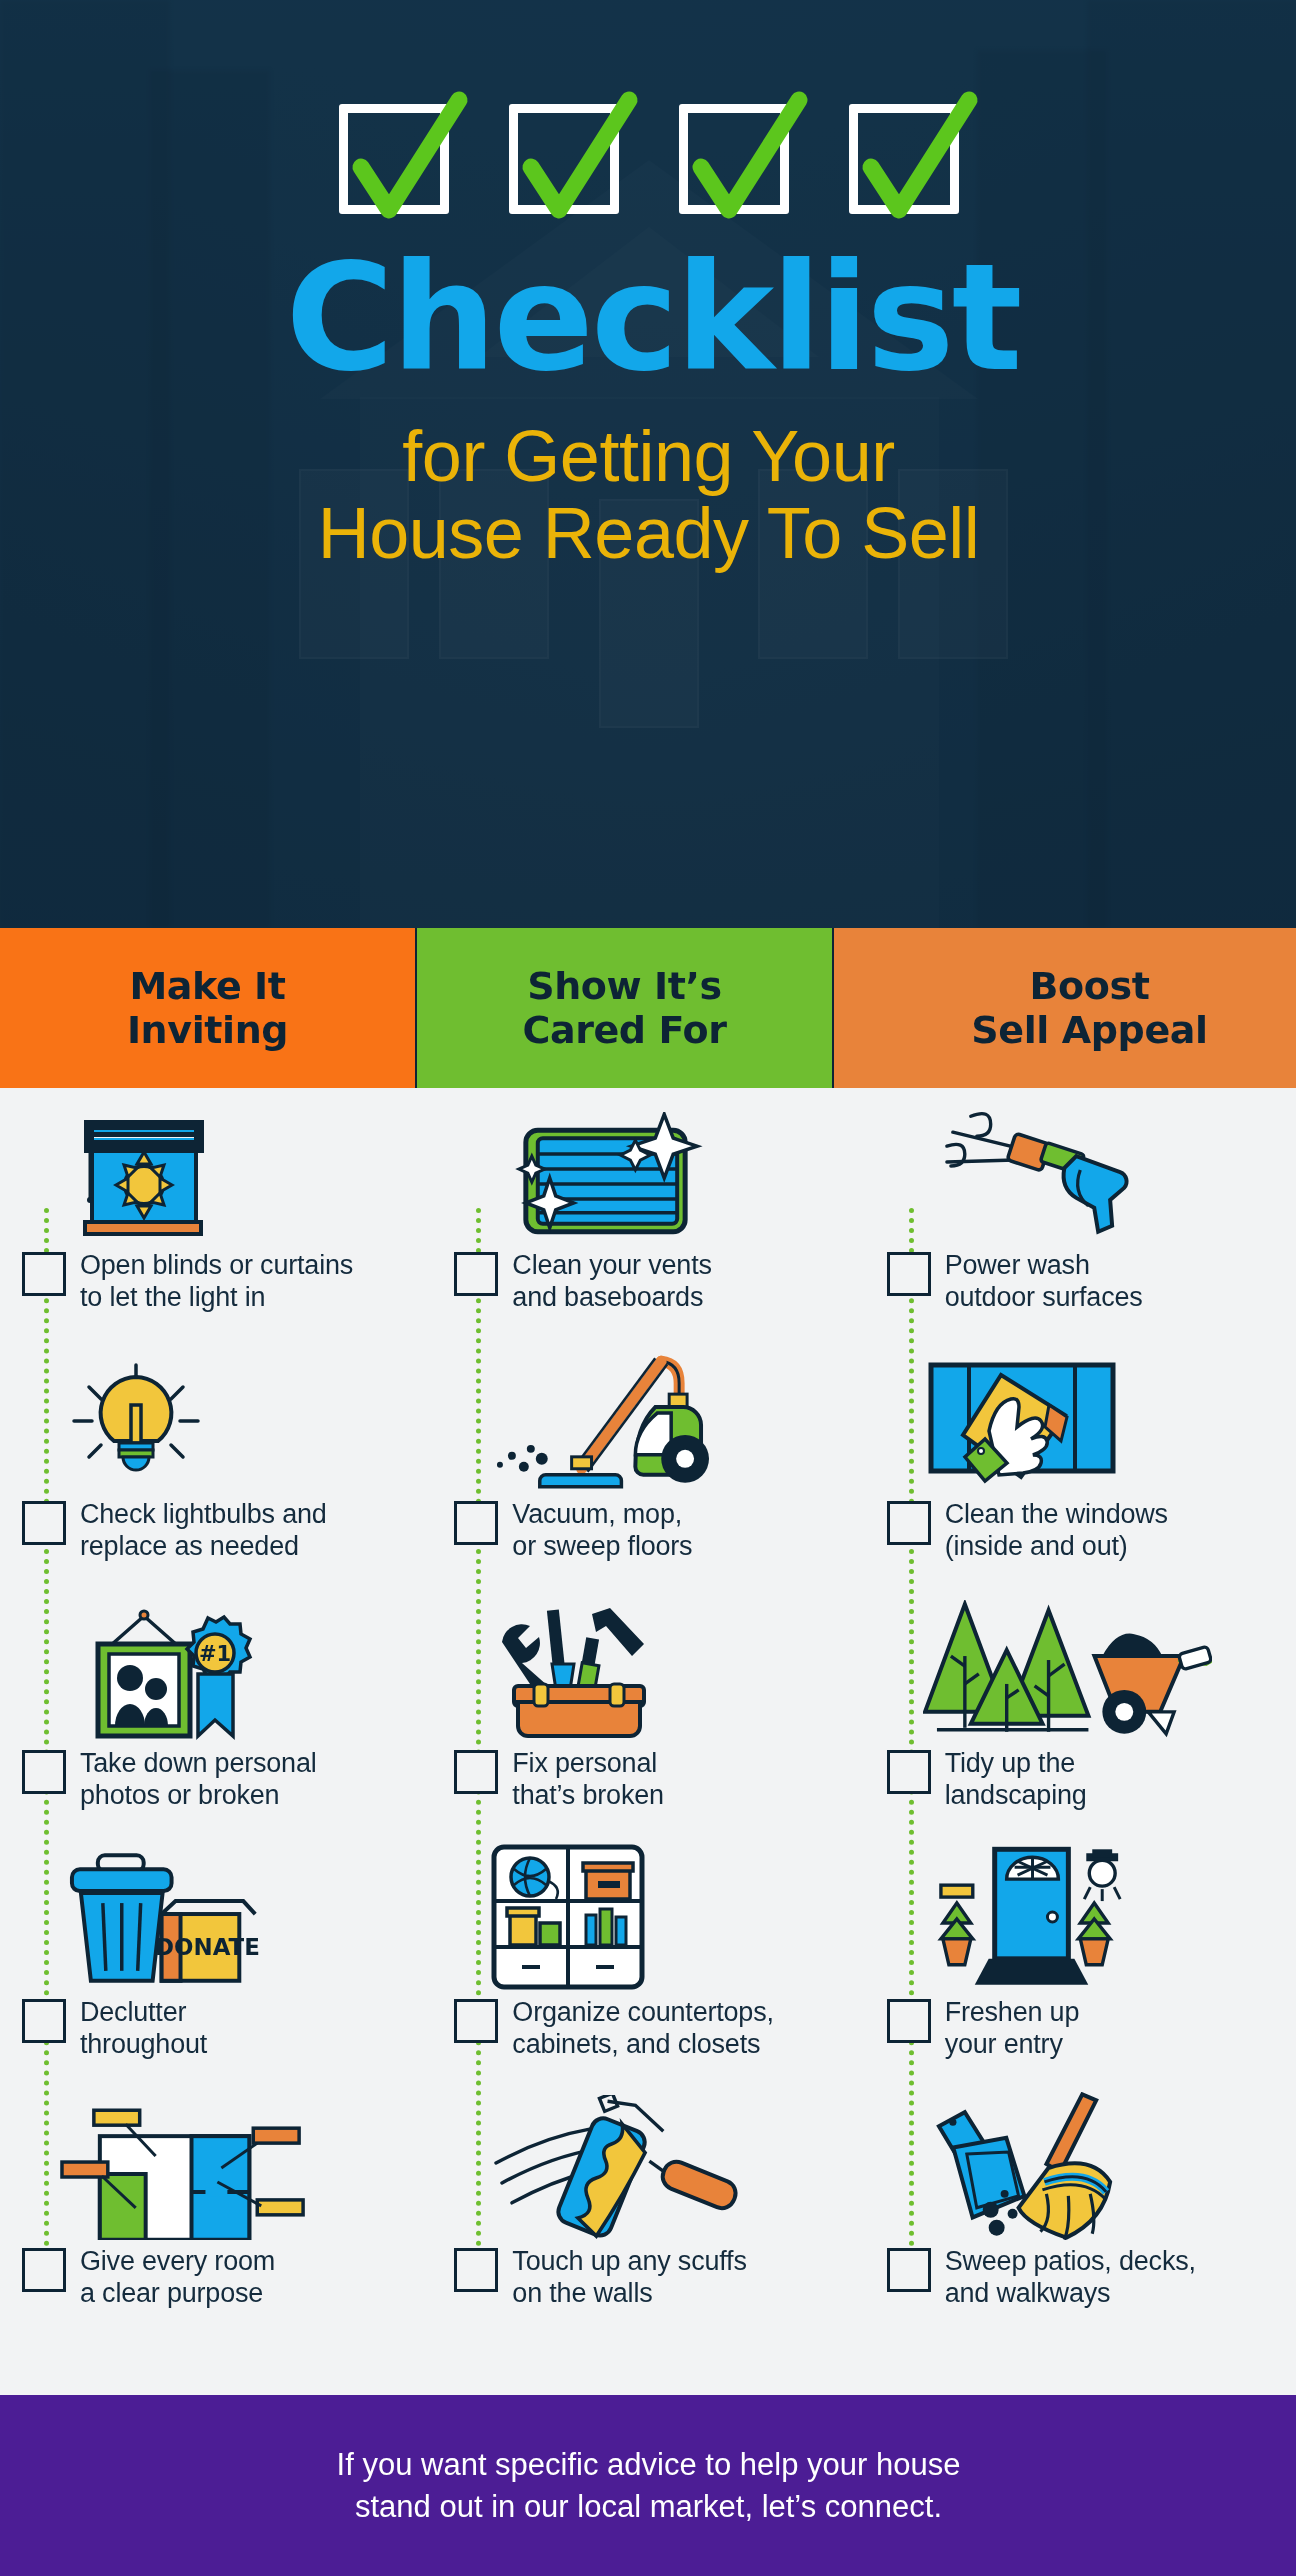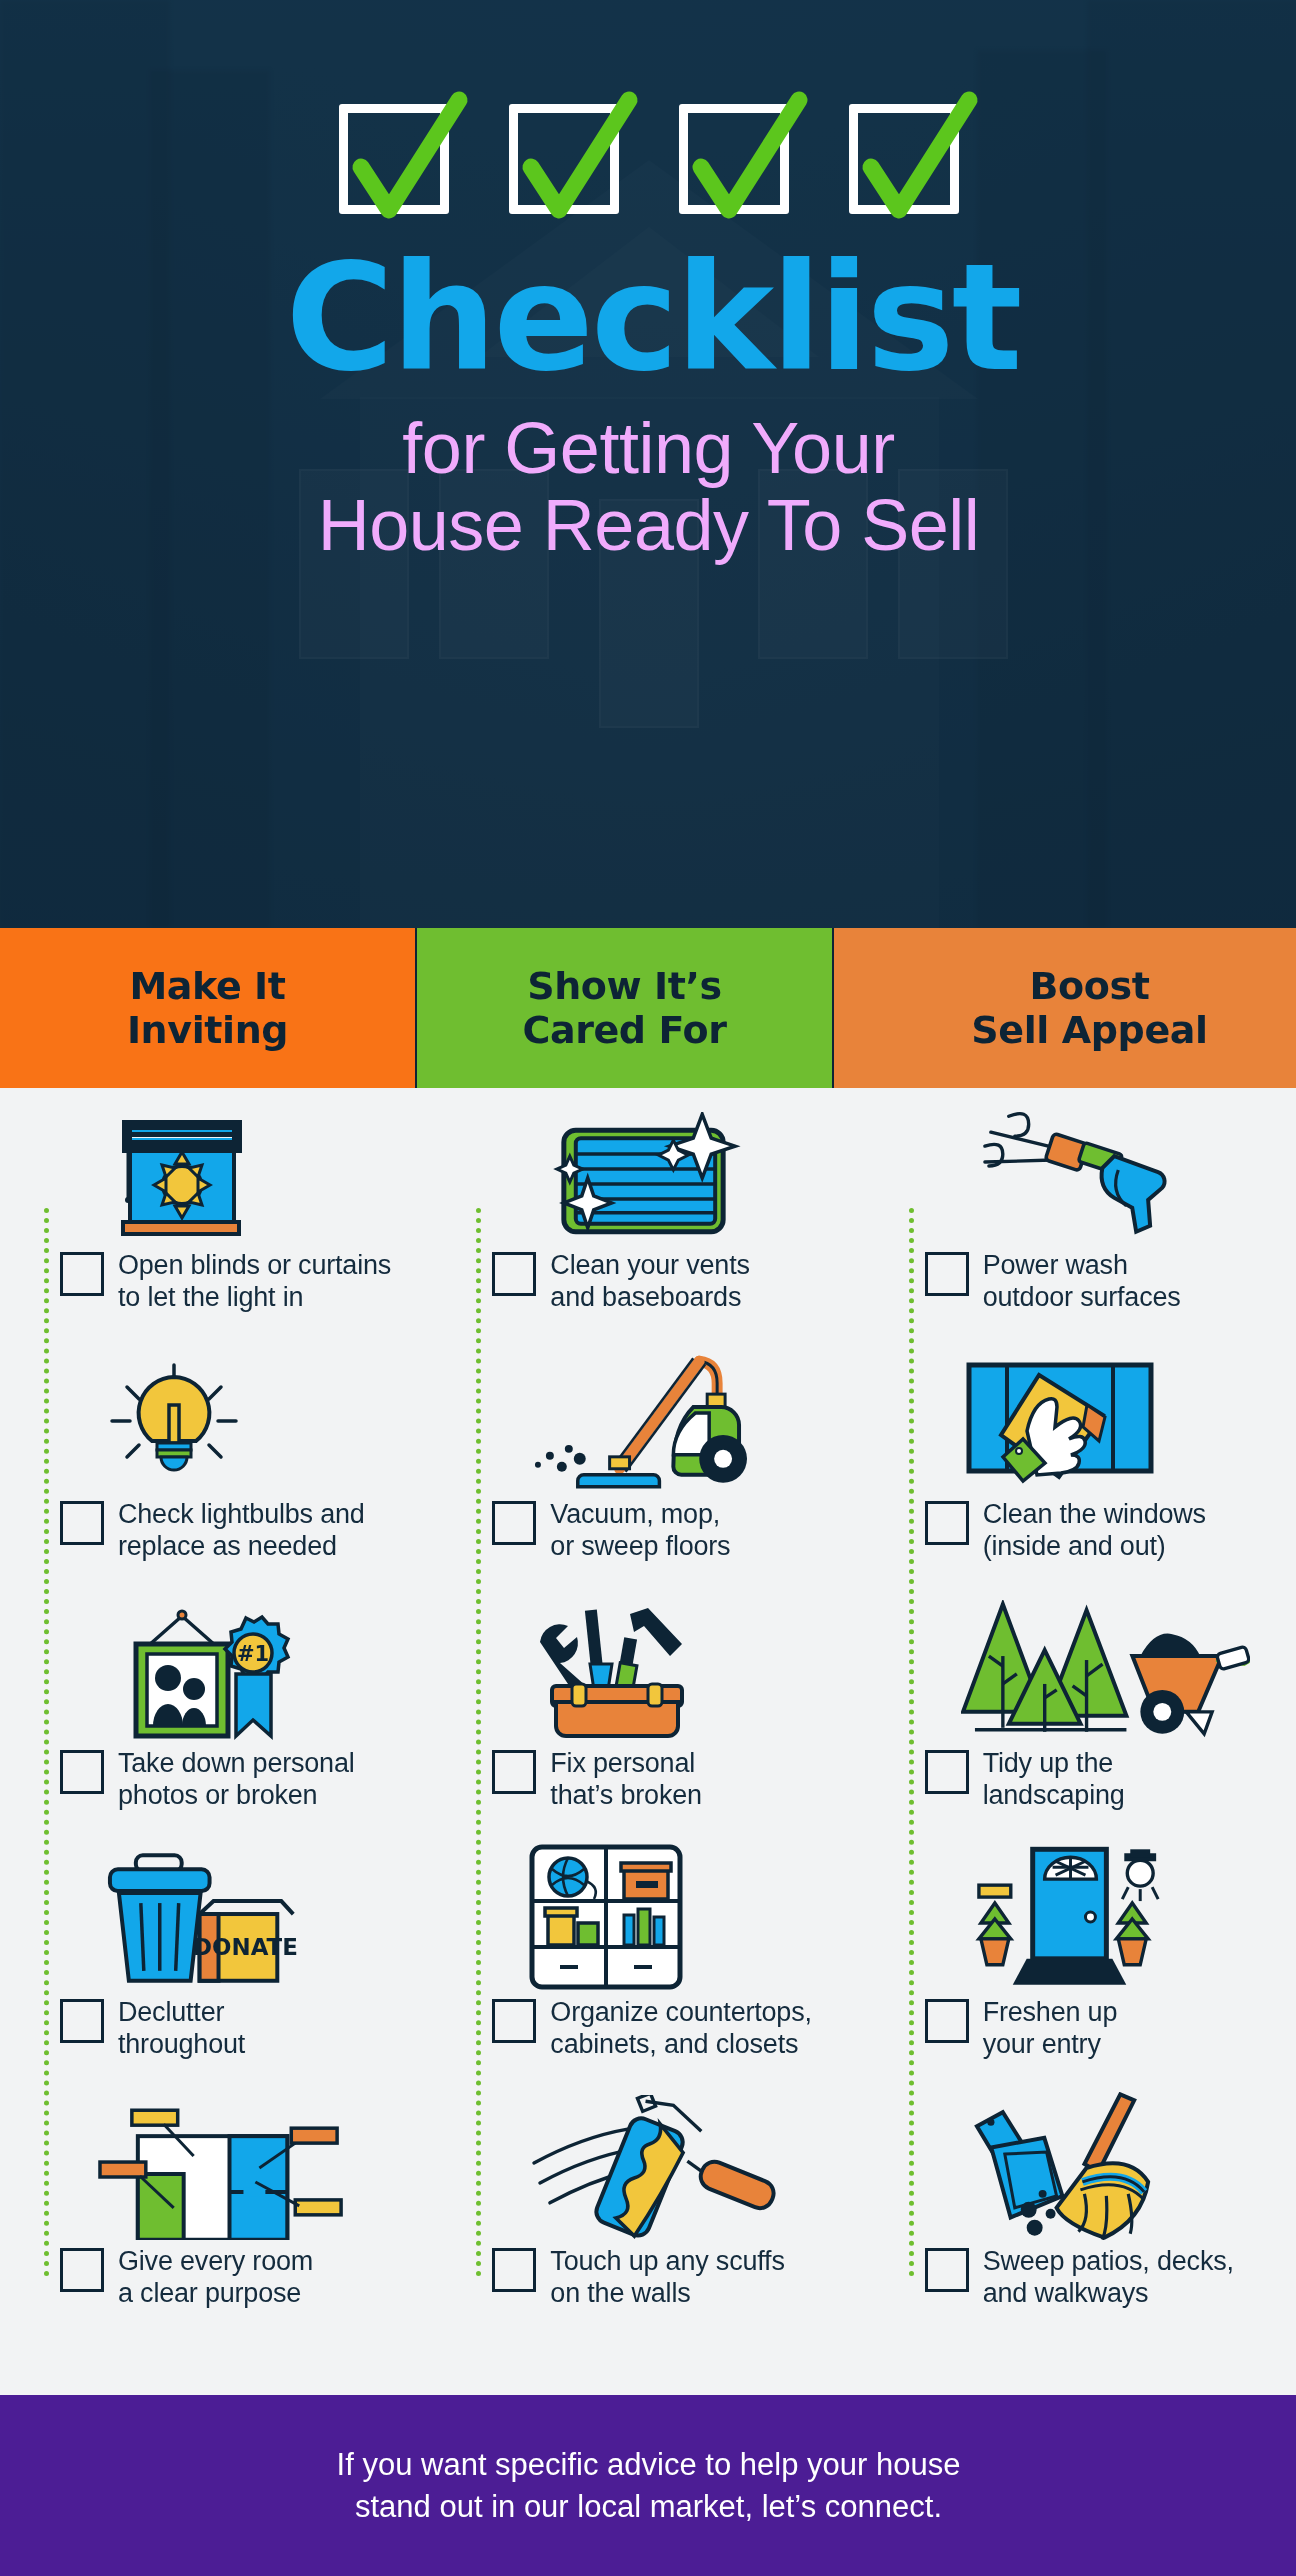--- a/index.html
+++ b/index.html
@@ -88,25 +88,25 @@
   .title-main {
     font-size: 148px;
     line-height: 0.94;
     font-weight: 700;
     letter-spacing: -3px;
     color: #12a7ea;
     font-family: "DejaVu Sans", sans-serif;
     padding-left: 8px;
   }
   .title-sub {
-    margin-top: 22px;
+    margin-top: 30px;
     font-size: 72px;
     line-height: 1.07;
     font-weight: 400;
-    color: #f0abfc;
+    color: #eab308;
     letter-spacing: -0.5px;
     font-family: "Liberation Sans", sans-serif;
   }
 
   
   .cat-bar { display: flex; width: 1297px; height: 160px; }
   .cat {
     flex: 1 1 0;
     display: flex; align-items: center; justify-content: center;
     text-align: center;
@@ -120,21 +120,21 @@
   }
   .cat:last-child { border-right: none; padding-left: 48px; }
 
   
   .cols {
     display: flex;
     width: 1297px;
     height: 1307px;
     background: #f2f3f4;
   }
-  .col { flex: 1 1 0; position: relative; padding-top: 8px; padding-left: 38px; }
+  .col { flex: 1 1 0; position: relative; padding-top: 8px; }
   .col .dotline {
     position: absolute;
     left: 44px;
     top: 120px;
     bottom: 118px;
     width: 0;
     border-left: 5px dotted #6fbe30;
     z-index: 0;
   }
   .item {

